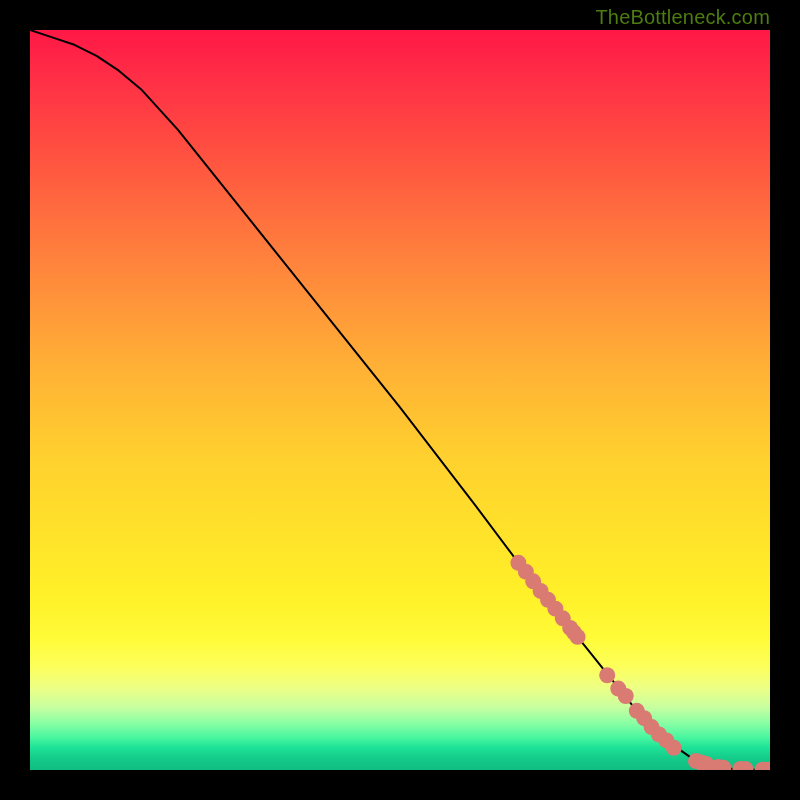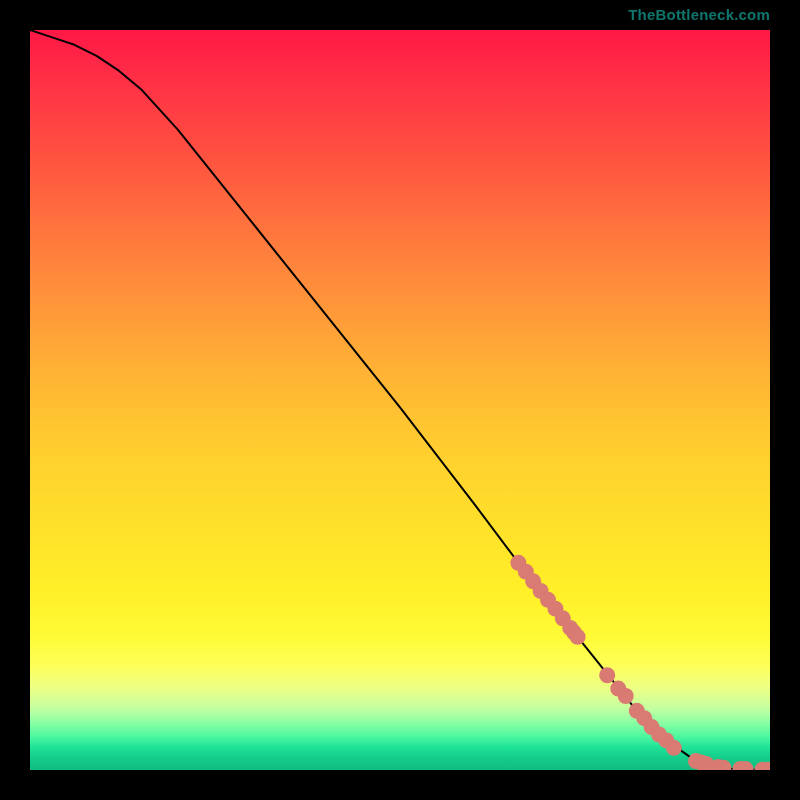--- a/index.html
+++ b/index.html
@@ -44,23 +44,23 @@
       #1de296 97%,
       #17d18d 98%,
       #12c586 99%,
       #0fbd82 100%
     );
   }
   .attribution {
     position: absolute;
     top: 6px;
     right: 30px;
-    color: #0f766e;
-    font-size: 15px;
-    font-weight: 700;
+    color: #4d7c0f;
+    font-size: 20px;
+    font-weight: 400;
     letter-spacing: 0.2px;
   }
   svg.overlay {
     position: absolute;
     left: 0;
     top: 0;
     width: 740px;
     height: 740px;
   }
 </style>

